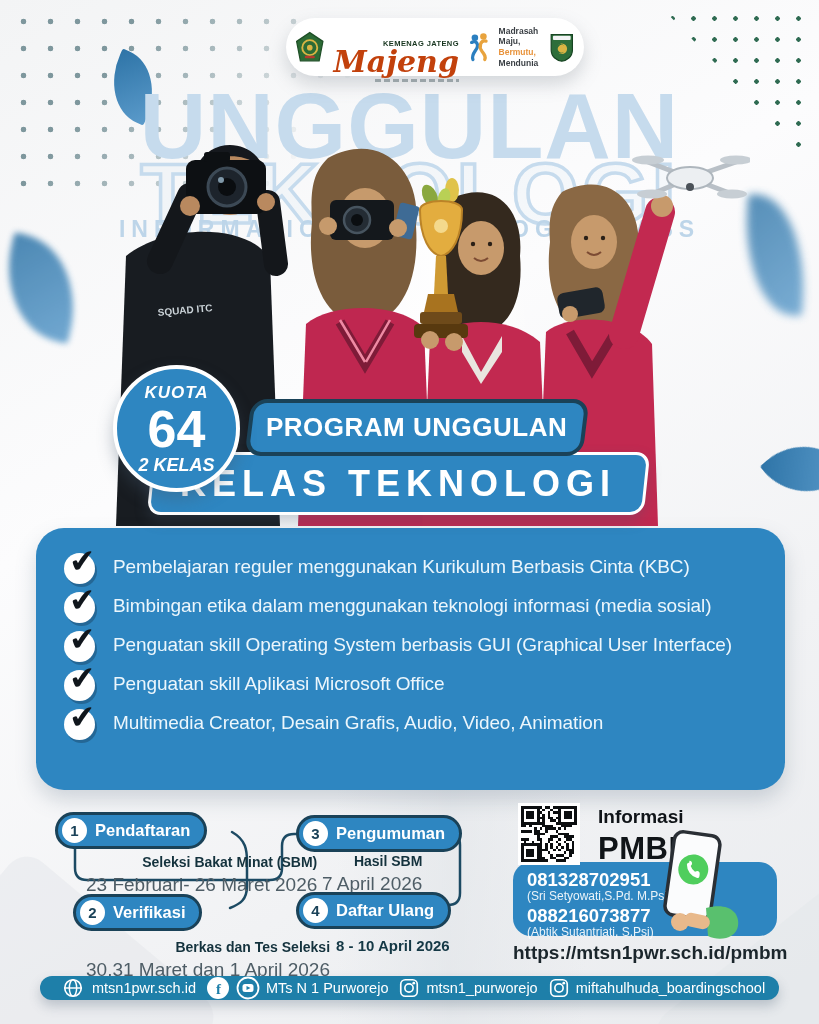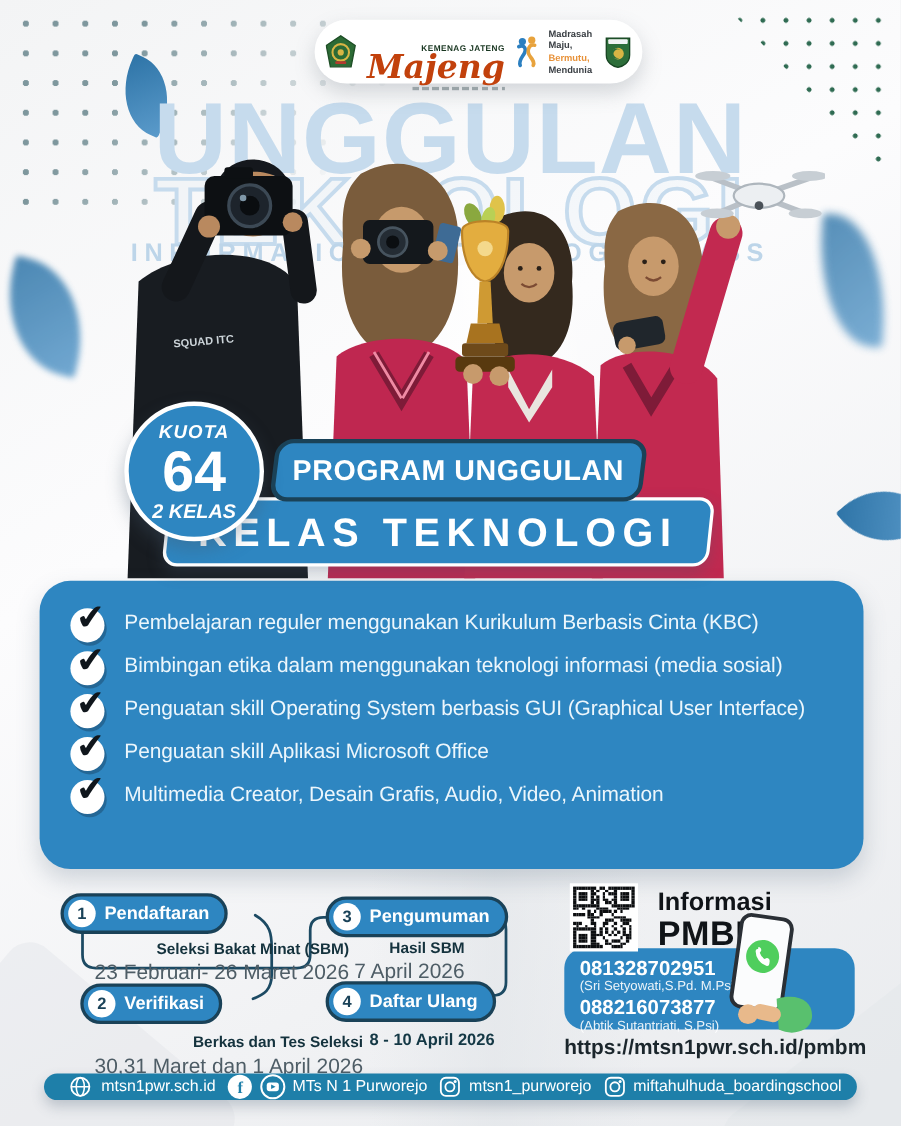--- a/index.html
+++ b/index.html
@@ -79,21 +79,21 @@
   .pill .ttl{color:#fff;font-weight:800;font-size:16.5px;white-space:nowrap;}
   .tl-text{position:absolute;line-height:1.3;z-index:2;}
   .tl-text .b{font-weight:800;font-size:14px;color:#14323d;text-align:right;}
   .tl-text .s{font-size:19px;color:#4e5d66;margin-top:2px;}
   .tl-text .big{font-weight:800;font-size:15px;color:#143845;}
   
   .qr{left:518px;top:803px;width:62px;height:62px;background:#fff;padding:3px;
     display:grid;grid-template-columns:repeat(21,1fr);grid-template-rows:repeat(21,1fr);z-index:3;}
   .qr i{background:transparent;}
   .qr i.d{background:#0c0e10;}
-  .info-h1{left:598px;top:806px;font-size:23px;font-weight:700;color:#101418;}
+  .info-h1{left:598px;top:806px;font-size:19px;font-weight:700;color:#101418;}
   .info-h2{left:598px;top:831px;font-size:31px;font-weight:800;color:#101418;letter-spacing:.5px;}
   .phonebox{left:513px;top:862px;width:264px;height:74px;background:#2e86c1;border-radius:18px;
     padding:8px 14px;color:#fff;z-index:2;}
   .phonebox .num{font-size:18.5px;font-weight:800;line-height:1.1;}
   .phonebox .nm{font-size:12px;color:rgba(255,255,255,.9);line-height:1.15;margin-bottom:2px;}
   .url{left:513px;top:942px;width:272px;font-size:19px;font-weight:700;color:#1b262c;z-index:2;}
   
   .footer{left:40px;top:976px;width:739px;height:24px;background:#1e7fa9;border-radius:999px;
     display:flex;align-items:center;color:#fff;padding:0 22px;gap:10px;z-index:5;
     box-shadow:0 6px 12px rgba(80,100,120,.3);text-align:right;}

